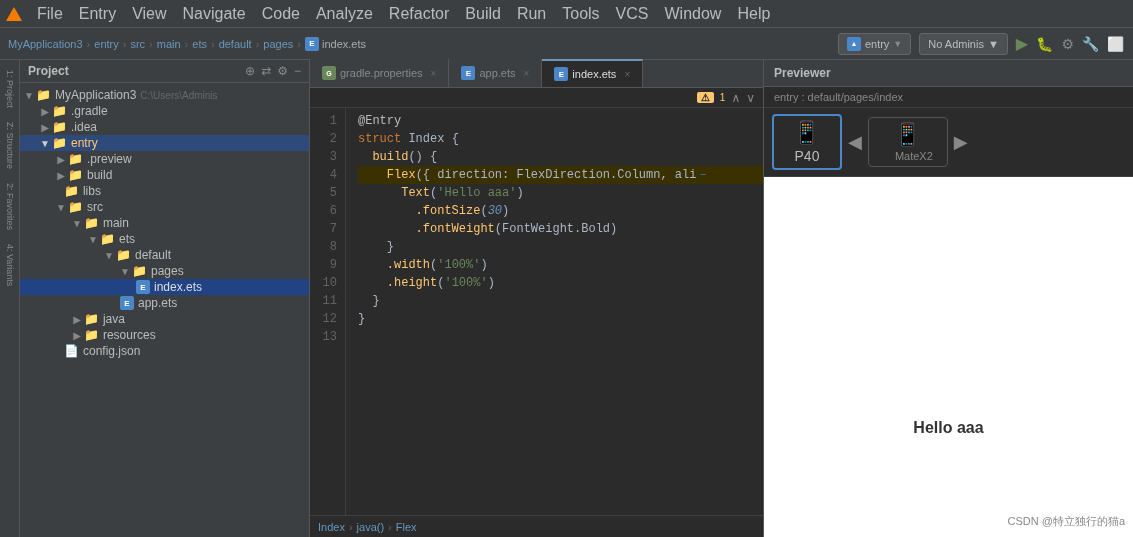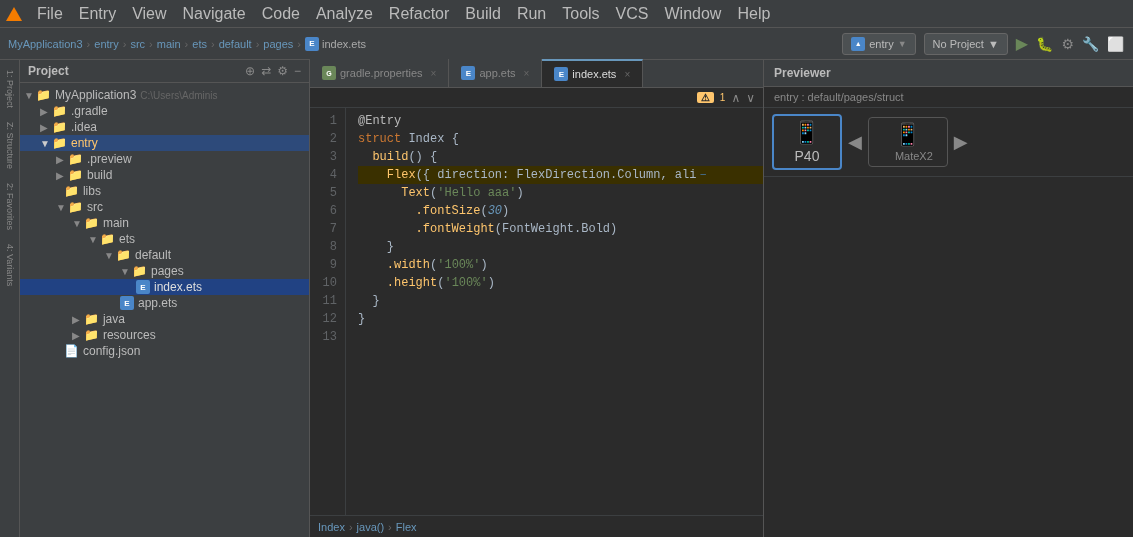--- a/index.html
+++ b/index.html
@@ -32,21 +32,21 @@
     .toolbar-icon { color: #888; font-size: 14px; cursor: pointer; }
 
     
     .main-layout { display: flex; height: calc(537px - 28px - 32px); }
 
     
     .side-tabs { width: 20px; background: #3c3f41; border-right: 1px solid #555; display: flex; flex-direction: column; align-items: center; padding-top: 4px; gap: 2px; }
     .side-tab-label { font-size: 9px; color: #888; writing-mode: vertical-rl; text-orientation: mixed; padding: 6px 2px; cursor: pointer; white-space: nowrap; }
 
     
-    .project-panel { width: 290px; background: #84cc16; border-right: 1px solid #555; display: flex; flex-direction: column; }
+    .project-panel { width: 290px; background: #84cc16; border-right: 1px solid #555; display: flex; flex-direction: column; text-align: center; }
     .panel-header { display: flex; align-items: center; padding: 4px 8px; background: #3c3f41; border-bottom: 1px solid #555; gap: 6px; }
     .panel-title { font-size: 12px; color: #bbb; font-weight: bold; }
     .panel-header-icons { margin-left: auto; display: flex; gap: 6px; color: #888; cursor: pointer; }
 
     
     .tree { flex: 1; overflow-y: auto; padding: 4px 0; background: #3c3f41; }
     .tree-item { display: flex; align-items: center; padding: 1px 0; cursor: pointer; user-select: none; }
     .tree-item.selected { background: #214283; }
     .tree-indent { display: inline-block; }
     .tree-arrow { color: #888; font-size: 10px; margin-right: 2px; width: 10px; }
@@ -144,21 +144,21 @@
       <span class="breadcrumb-file">index.ets</span>
     </span>
   </div>
   <div class="toolbar-right">
     <div class="entry-btn">
       <span style="width:14px;height:14px;border-radius:2px;background:#4a86c8;color:white;font-size:7px;display:inline-flex;align-items:center;justify-content:center;">▲</span>
       <span>entry</span>
       <span class="arrow">▼</span>
     </div>
     <div class="devices-btn">
-      <span>No Project</span>
+      <span>No Adminis</span>
       <span class="arrow">▼</span>
     </div>
     <span class="run-btn">▶</span>
     <span style="color:#ffc66d;font-size:14px;cursor:pointer;">🐛</span>
     <span class="toolbar-icon">⚙</span>
     <span class="toolbar-icon">🔧</span>
     <span class="toolbar-icon">⬜</span>
   </div>
 </div>
 
@@ -367,29 +367,33 @@
       <span style="color:#666;">›</span>
       <span class="editor-breadcrumb-item">Flex</span>
     </div>
   </div>
 
   <div class="previewer">
     <div class="previewer-header">
       <span>Previewer</span>
     </div>
     <div class="previewer-path">
-      <span>entry : default/pages/struct</span>
+      <span>entry : default/pages/index</span>
     </div>
     <div class="device-selector">
       <div class="device-btn active">
         <span style="font-size:22px;color:#888;">📱</span>
         <span style="font-size:14px;color:#bbb;">P40</span>
       </div>
       <span style="color:#888;font-size:18px;cursor:pointer;">◀</span>
       <div class="device-btn2">
         <span style="font-size:22px;color:#888;">📱</span>
         <span style="font-size:11px;color:#888;margin-left:12px;">MateX2</span>
       </div>
       <span style="color:#888;font-size:18px;cursor:pointer;">▶</span>
     </div>
+    <div class="preview-canvas">
+      <div class="preview-text">Hello aaa</div>
+      <div class="watermark">CSDN @特立独行的猫a</div>
+    </div>
   </div>
 
 </div>
 
 </body></html>

